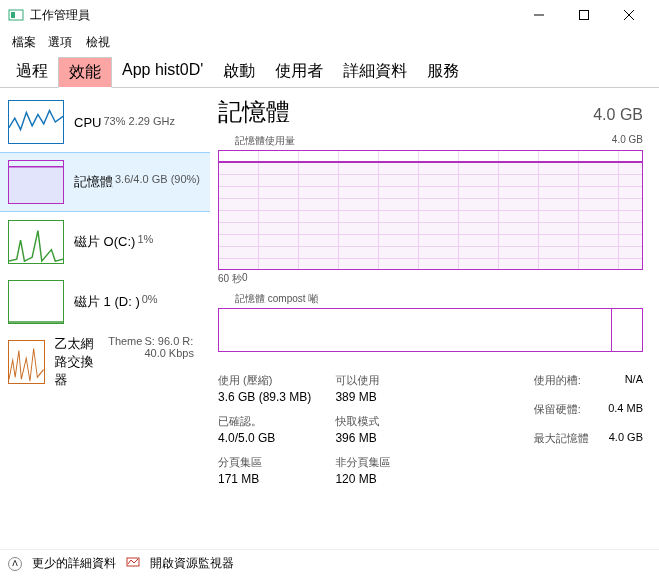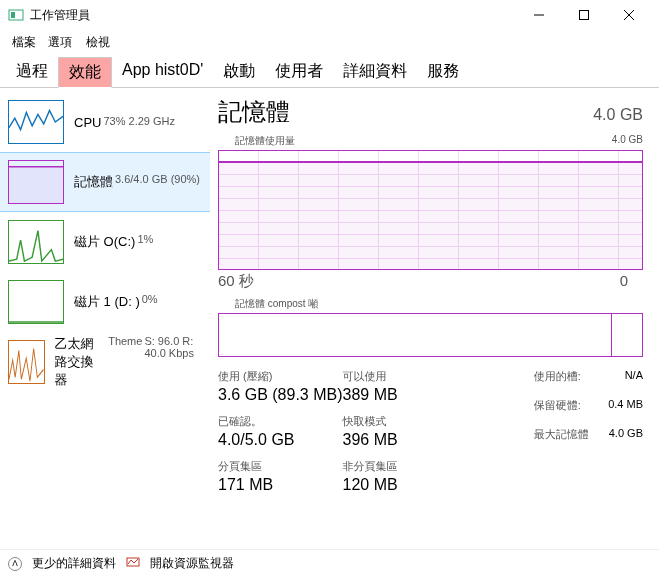--- a/index.html
+++ b/index.html
@@ -24,27 +24,27 @@
 .side-name { font-size: 13px; }
 .side-val { font-size: 11px; color: #555; }
 .main { flex: 1; padding: 8px 16px 8px 8px; }
 .main-header { display: flex; justify-content: space-between; align-items: baseline; margin-bottom: 6px; }
 .main-title { font-size: 24px; font-weight: 400; }
 .main-cap { font-size: 16px; color: #555; }
 .chart-label-row { display: flex; justify-content: space-between; font-size: 10px; color: #555; margin-bottom: 2px; padding-left: 17px; }
 .big-chart { width: 100%; height: 120px; border: 1px solid #b22dc3; position: relative; background: repeating-linear-gradient(to bottom, transparent, transparent 11px, #f3d9f7 11px, #f3d9f7 12px), repeating-linear-gradient(to right, transparent, transparent 39px, #f3d9f7 39px, #f3d9f7 40px); }
 .big-chart .line { position: absolute; top: 10px; left: 0; right: 0; height: 2px; background: #b22dc3; }
 .big-chart .fill { position: absolute; top: 12px; left: 0; right: 0; bottom: 0; background: rgba(178,45,195,0.06); }
-.axis-row { display: flex; justify-content: space-between; font-size: 15px; color: #555; margin: 2px 15px 6px 0; }
+.axis-row { display: flex; font-size: 10px; color: #555; margin: 2px 15px 6px 0; }
 .compost-chart { width: 100%; height: 44px; border: 1px solid #b22dc3; position: relative; }
 .compost-chart .sep { position: absolute; right: 30px; top: 0; bottom: 0; width: 1px; background: #b22dc3; }
-.stats { display: flex; margin-top: 12px; justify-content: flex-end; }
+.stats { display: flex; gap: 24px; margin-top: 21px; justify-content: flex-end; }
 .stat-col { display: flex; flex-direction: column; gap: 10px; }
 .stat-block .lbl { font-size: 11px; color: #555; margin-bottom: 2px; }
-.stat-block .val { font-size: 16px; color: #000; }
+.stat-block .val { font-size: 12px; color: #000; }
 .rcol { font-size: 11px; color: #555; }
 .rcol .row { display: flex; justify-content: space-between; gap: 20px; margin-bottom: 4px; }
 .rcol .row .rv { color: #000; }
 .footer { position: absolute; bottom: 0; left: 0; right: 0; height: 28px; display: flex; align-items: center; gap: 10px; padding: 0 8px; font-size: 12px; border-top: 1px solid #eee; }
 .footer .chev { width: 14px; height: 14px; border: 1px solid #888; border-radius: 50%; display: inline-flex; align-items: center; justify-content: center; font-size: 8px; }
 .mini-svg { position: absolute; inset: 0; width: 100%; height: 100%; }
 </style>
 </head>
 <body>
 

